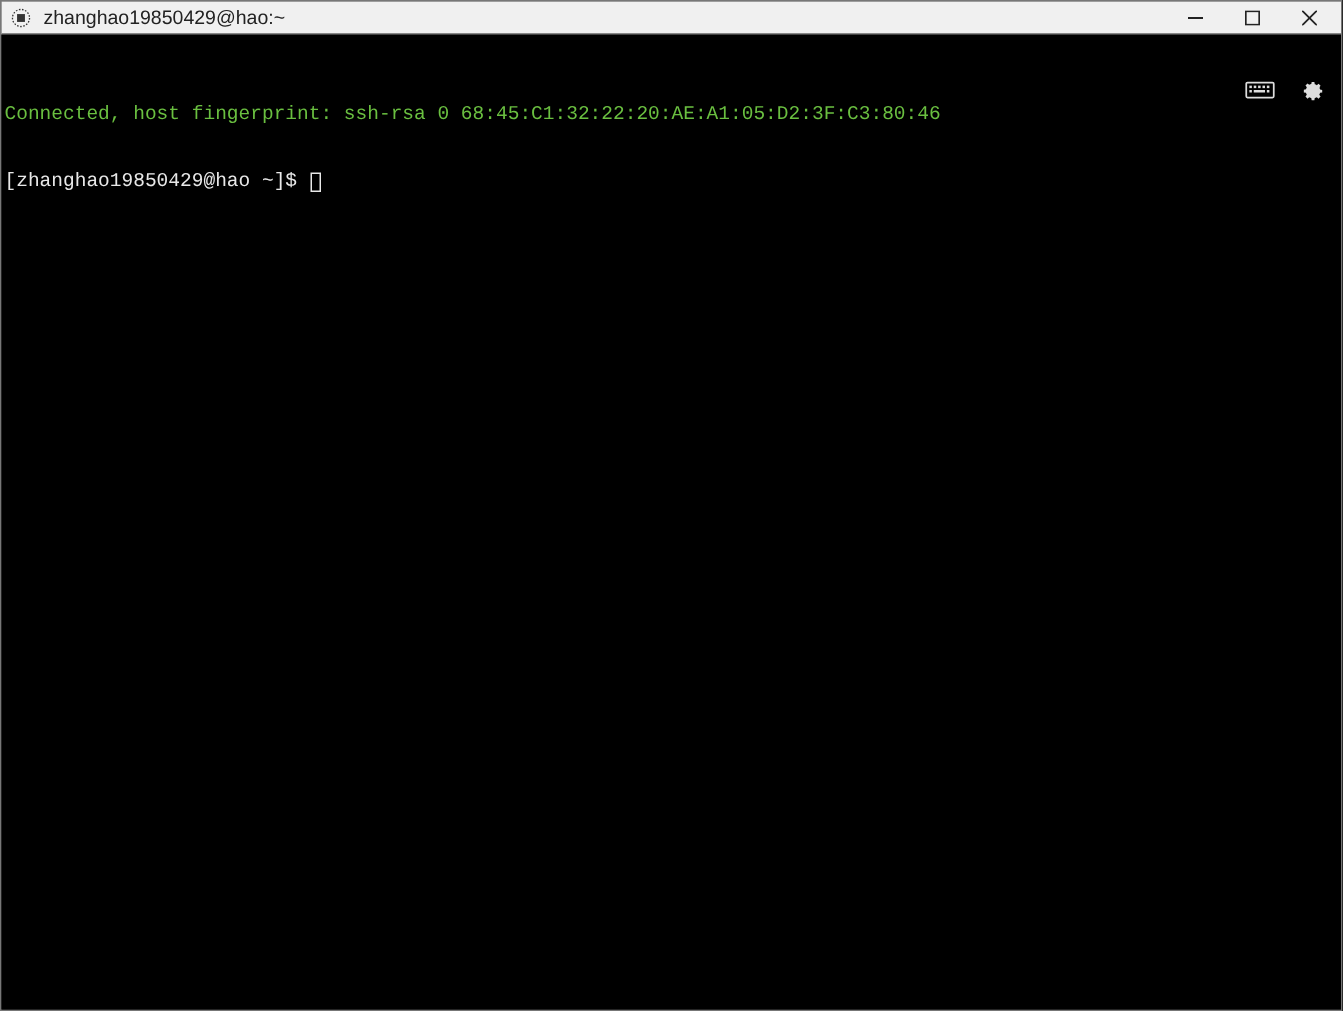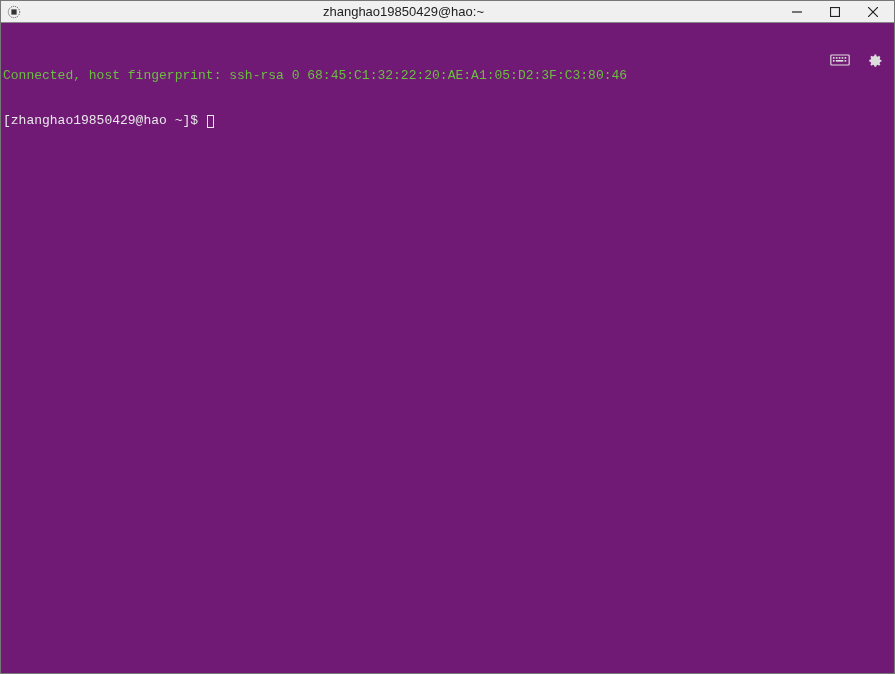--- a/index.html
+++ b/index.html
@@ -24,21 +24,20 @@
     }
     .titlebar {
       height: 22px;
       background: #f0f0f0;
       display: flex;
       align-items: center;
       padding: 0 2px 0 6px;
       border-bottom: 1px solid #888;
       font-size: 13px;
       color: #222;
-      text-align: center;
     }
     .titlebar .app-icon {
       width: 14px;
       height: 14px;
       margin-right: 8px;
       display: inline-flex;
       align-items: center;
       justify-content: center;
     }
     .titlebar .app-icon svg {
@@ -88,21 +87,21 @@
       align-items: center;
       justify-content: center;
     }
     .toolbar .tool-icon svg {
       width: 20px;
       height: 18px;
       fill: #ddd;
     }
     .terminal {
       flex: 1;
-      background: #701a75;
+      background: #000000;
       font-family: "Consolas", "Courier New", monospace;
       font-size: 13px;
       line-height: 15px;
       padding: 0 2px;
       color: #e8e8e8;
       position: relative;
       white-space: pre;
       overflow: hidden;
     }
     .line-green {

